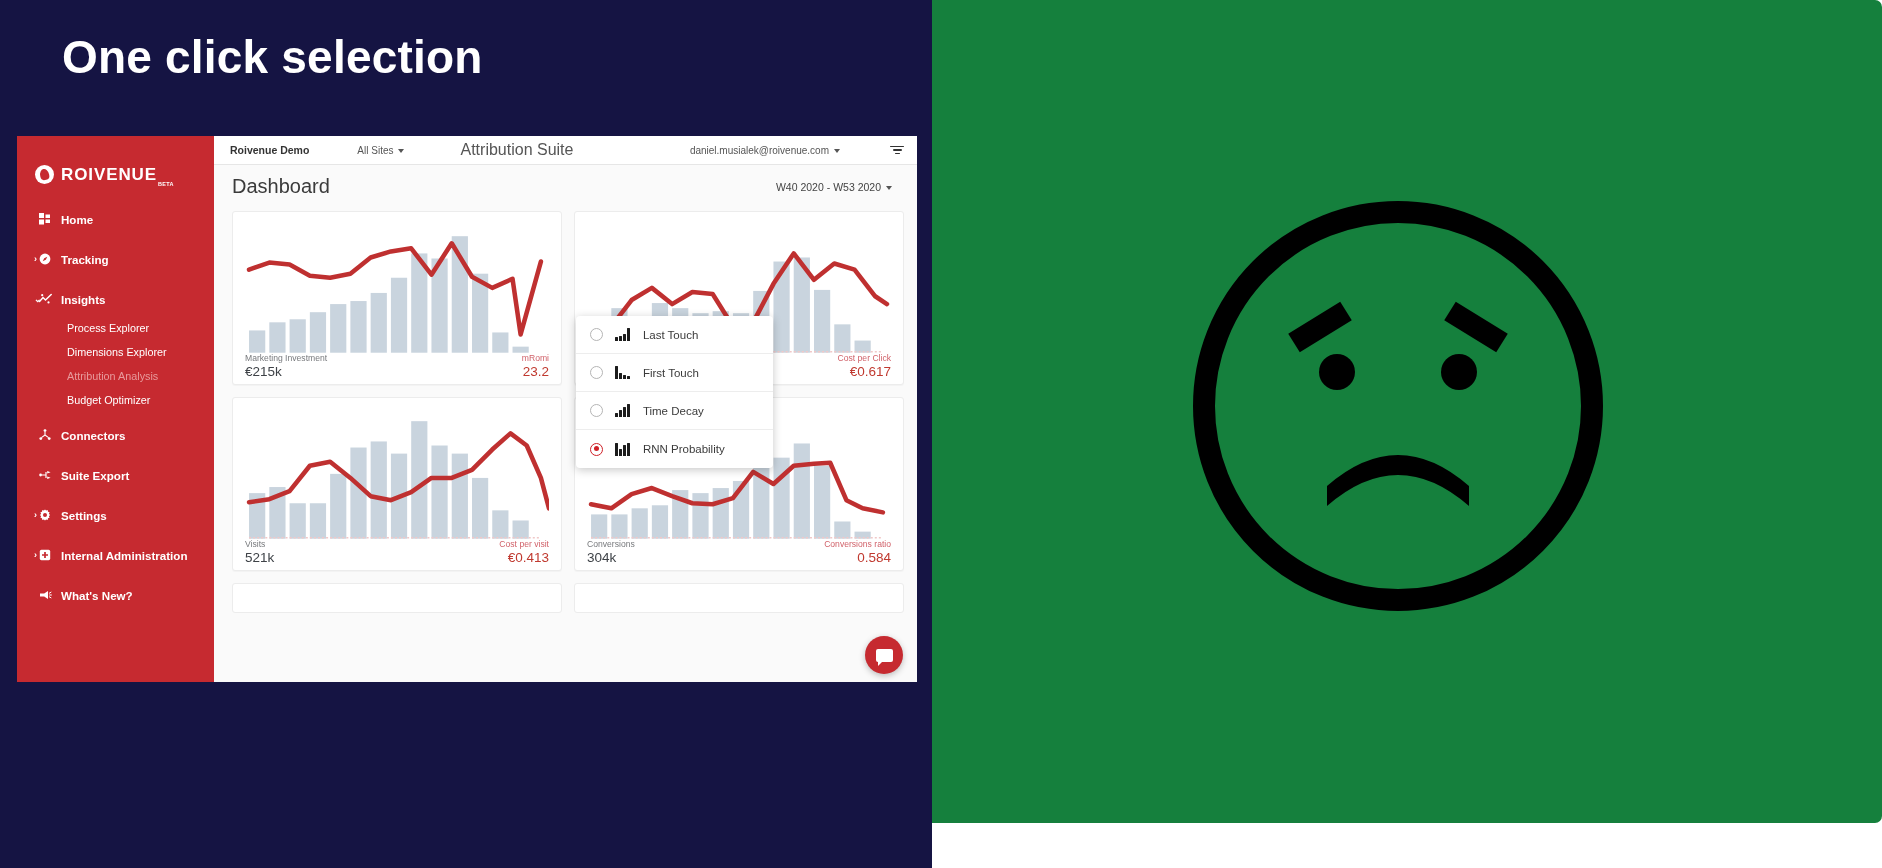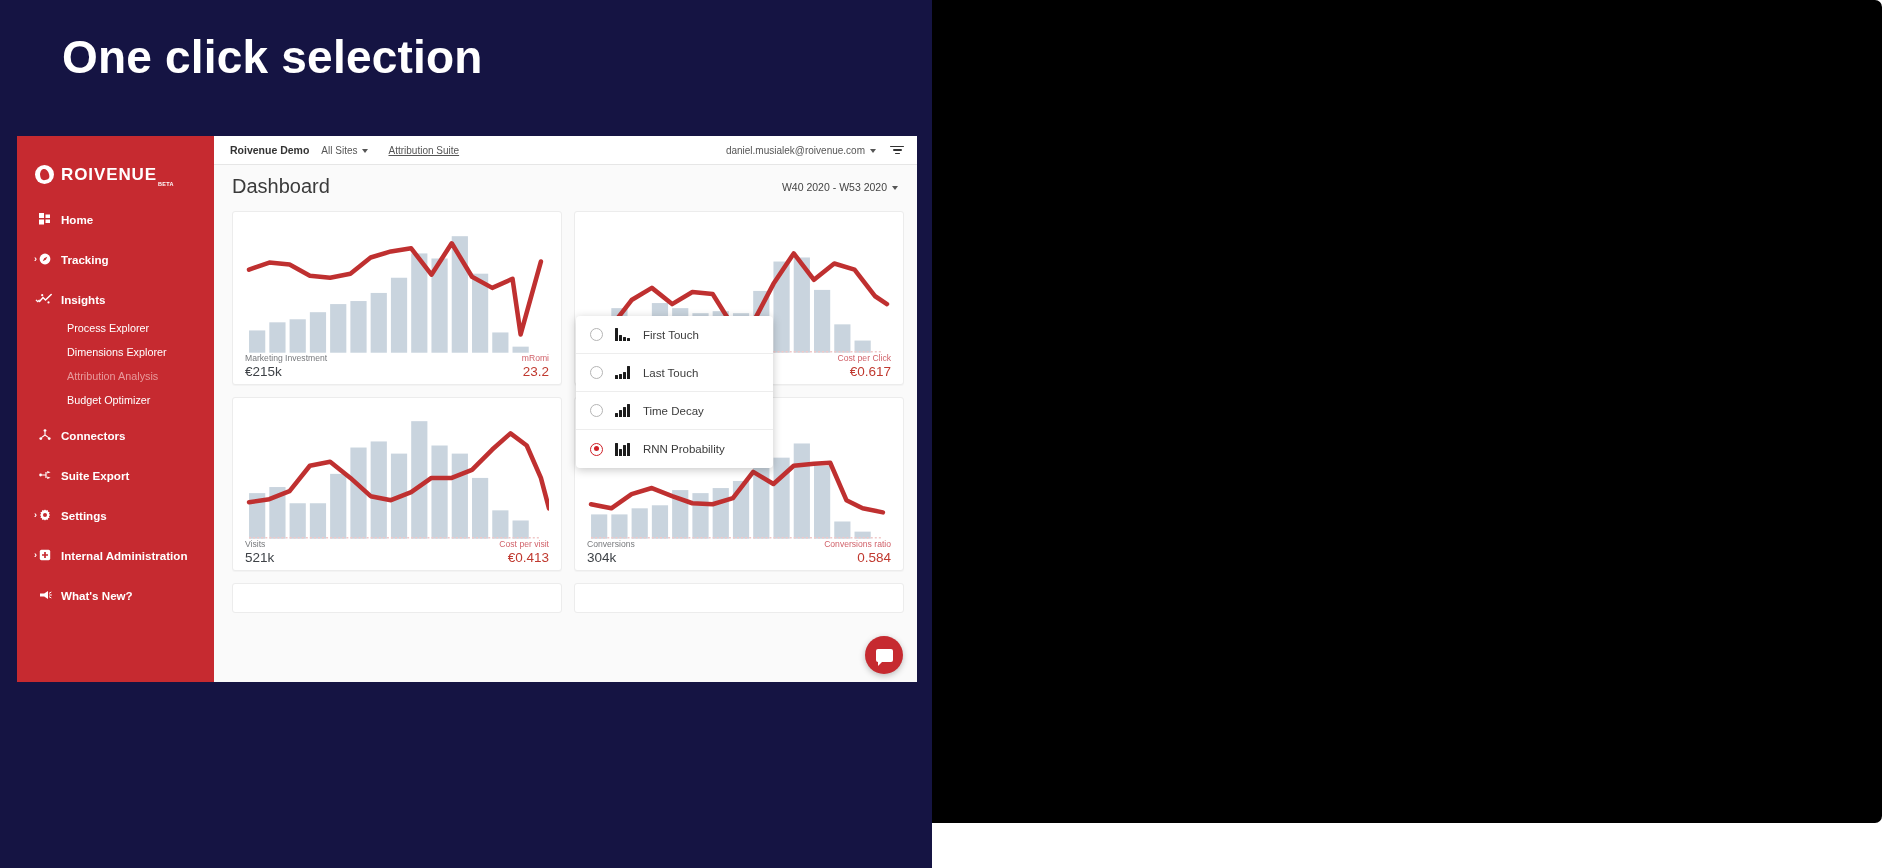--- a/index.html
+++ b/index.html
@@ -8,21 +8,21 @@
     width: 1882px;
     height: 868px;
     overflow: hidden;
     font-family: "Liberation Sans", sans-serif;
   }
 
   #root {
     position: relative;
     width: 1882px;
     height: 823px;
-    background: #000000;
+    background: #15803d;
     border-radius: 7px;
   }
 
   
   .navy-panel {
     position: absolute;
     left: 0; top: 0;
     width: 932px;
     height: 868px;
     background: #151443;
@@ -147,46 +147,47 @@
     overflow: hidden;
   }
 
   .topbar {
     height: 29px;
     background: #ffffff;
     border-bottom: 1px solid #e6e6e6;
     display: flex;
     align-items: center;
     padding: 0 13px 0 16px;
+    gap: 36px;
   }
   .tb-brand { font-size: 10.5px; font-weight: bold; color: #333; white-space: nowrap; }
   .tb-site { font-size: 10px; color: #555; margin-left: 12px; white-space: nowrap; }
   .caret {
     display: inline-block;
     width: 0; height: 0;
     border-left: 3.5px solid transparent;
     border-right: 3.5px solid transparent;
     border-top: 4.5px solid #555;
     margin-left: 5px;
     vertical-align: middle;
   }
-  .tb-suite { font-size: 10px; color: #555; margin-left: 20px; white-space: nowrap; text-decoration: underline; }
+  .tb-suite { font-size: 16px; color: #555; margin-left: 20px; white-space: nowrap; }
   .tb-spacer { flex: 1; }
   .tb-user { font-size: 10px; color: #555; white-space: nowrap; }
   .filter-icon { margin-left: 14px; display: flex; flex-direction: column; align-items: center; gap: 2px; cursor: pointer; }
   .filter-icon i { display: block; background: #333; height: 1.6px; border-radius: 1px; }
   .filter-icon i:nth-child(1){ width: 14px; }
   .filter-icon i:nth-child(2){ width: 9px; }
   .filter-icon i:nth-child(3){ width: 5px; }
 
   .page-head {
     height: 43px;
     display: flex;
     align-items: center;
-    padding: 0 19px 0 18px;
+    padding: 0 25px 0 18px;
     background: #fafafa;
     gap: 39px;
   }
   .page-title { font-size: 20px; color: #3b3b3b; font-weight: normal; }
   .date-range {
     margin-left: auto;
     font-size: 10.5px;
     color: #444;
     white-space: nowrap;
     cursor: pointer;
@@ -604,37 +605,37 @@
       <div class="chat-fab">
         <span class="bubble"></span>
       </div>
     </div>
 
     <div class="menu">
 
       <div class="menu-item">
         <span class="radio"></span>
         <span class="bars-ico">
+          <span style="height:4px"></span>
+            <span style="height:5px"></span>
+            <span style="height:7px"></span>
+            <span style="height:13px"></span>
+        </span>
+        <span class="menu-label">Last Touch</span>
+      </div>
+
+      <div class="menu-item">
+        <span class="radio"></span>
+        <span class="bars-ico">
           <span style="height:13px"></span>
             <span style="height:6px"></span>
             <span style="height:4px"></span>
             <span style="height:3px"></span>
         </span>
         <span class="menu-label">First Touch</span>
-      </div>
-
-      <div class="menu-item">
-        <span class="radio"></span>
-        <span class="bars-ico">
-          <span style="height:4px"></span>
-            <span style="height:5px"></span>
-            <span style="height:7px"></span>
-            <span style="height:13px"></span>
-        </span>
-        <span class="menu-label">Last Touch</span>
       </div>
 
       <div class="menu-item">
         <span class="radio"></span>
         <span class="bars-ico">
           <span style="height:4px"></span>
             <span style="height:7px"></span>
             <span style="height:10px"></span>
             <span style="height:13px"></span>
         </span>

